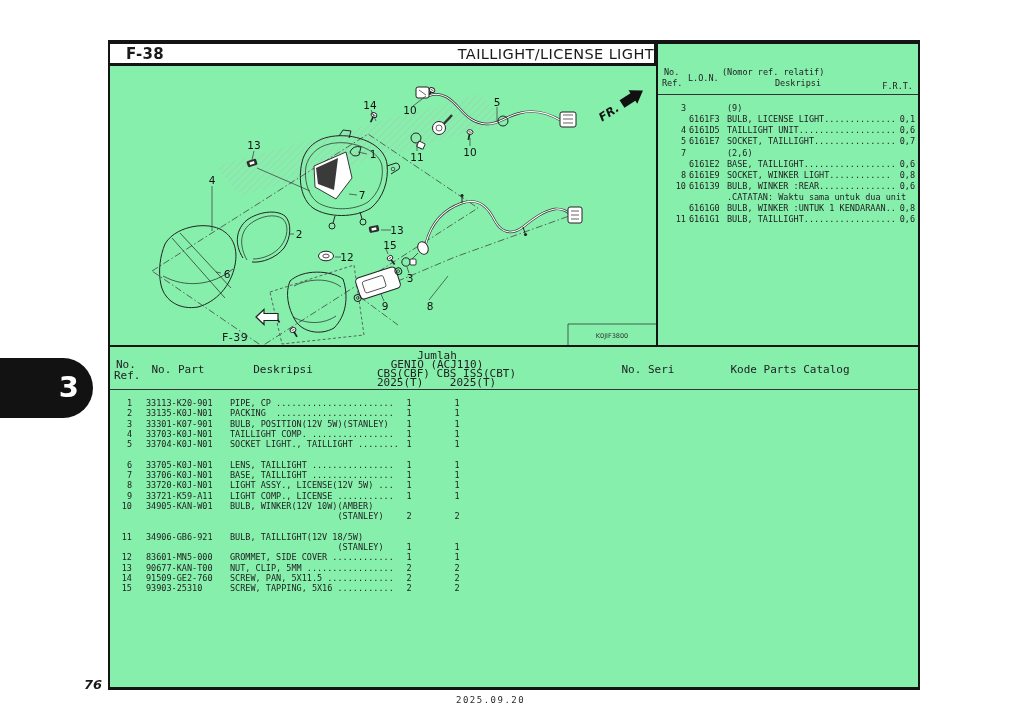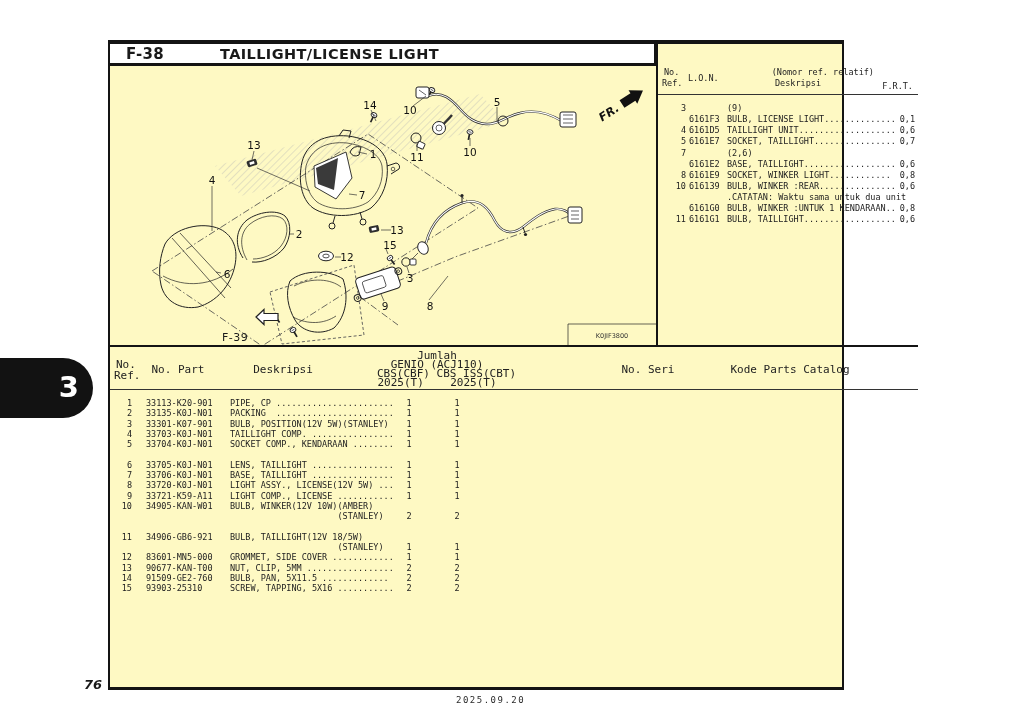--- a/index.html
+++ b/index.html
@@ -1,40 +1,40 @@
 <!DOCTYPE html>
 <html><head>
 <meta charset="utf-8">
 <style>
   * { margin:0; padding:0; box-sizing:border-box; }
   html,body { width:1024px; height:724px; }
   body { background:#fff; font-family:"DejaVu Sans",sans-serif; color:#1a1a1a; position:relative; overflow:hidden; }
 
-  #main { position:absolute; left:108px; top:40px; width:736px; height:650px;
-          border:2px solid #141414; border-top-width:4px; border-bottom-width:3px; background:#fef9c3; }
+  #main { position:absolute; left:108px; top:40px; width:812px; height:650px;
+          border:2px solid #141414; border-top-width:4px; border-bottom-width:3px; background:#86efac; }
 
   .hdrbar { position:absolute; left:0; top:0; width:546px; height:22px;
             border-bottom:3px solid #141414; border-right:2px solid #141414;
             display:flex; align-items:center; background:#fff; }
   .code  { font-weight:bold; font-size:15px; padding-left:16px; width:110px; letter-spacing:.3px; }
-  .title { flex:1; text-align:left; font-weight:bold; font-size:14.5px; letter-spacing:.4px; }
+  .title { flex:1; text-align:right; font-weight:normal; font-size:14.5px; letter-spacing:.4px; }
 
   .diag { position:absolute; left:0; top:22px; width:546px; height:279px; }
   .callouts { position:absolute; left:0; top:22px; width:546px; height:279px; pointer-events:none; }
   .callout { position:absolute; transform:translate(-50%,-50%); font-size:10.5px; color:#111; }
   .f39 { position:absolute; left:112px; top:287px; font-size:11px; font-weight:normal; letter-spacing:.5px; }
 
   .rpanel { position:absolute; left:546px; top:0; width:262px; height:301px;
             border-left:2px solid #141414; font-family:"DejaVu Sans Mono",monospace; color:#222; }
   .rhead { position:absolute; left:0; top:0; width:100%; height:51px; border-bottom:1px solid #333; }
   .rhead span { position:absolute; font-size:8.5px; white-space:pre; }
   .rh-no   { left:6px;  top:23px; }
   .rh-ref  { left:4px;  top:34px; }
   .rh-lon  { left:30px; top:29px; }
-  .rh-note { left:64px; top:23px; width:152px; text-align:right; }
+  .rh-note { left:64px; top:23px; width:152px; text-align:left; }
   .rh-desk { left:64px; top:34px; width:152px; text-align:center; }
   .rh-frt  { right:5px; top:37px; }
   .rrows { position:absolute; left:0; top:59px; width:100%; }
   .rrow { position:relative; height:11.15px; font-size:8.5px; white-space:pre; }
   .rrow span { position:absolute; top:0; }
   .r-ref  { left:8px;  width:20px; text-align:right; }
   .r-lon  { left:31px; }
   .r-desc { left:69px; }
   .r-frt  { right:3px; width:26px; text-align:right; }
 
@@ -42,21 +42,21 @@
             border-top:2px solid #141414; font-family:"DejaVu Sans Mono",monospace; color:#222; }
   .bhead { position:absolute; left:0; top:0; width:100%; height:43px; border-bottom:1.5px solid #333; }
   .bhead span { position:absolute; font-size:11px; white-space:pre; }
   .bh-no     { left:6px;  top:11px; }
   .bh-ref    { left:4px;  top:22px; }
   .bh-part   { left:28px;  top:16px; width:80px;  text-align:center; }
   .bh-desk   { left:128px; top:16px; width:90px;  text-align:center; }
   .bh-jumlah { left:267px; top:2px;  width:120px; text-align:center; font-size:8px; }
   .bh-model  { left:267px; top:11px; width:120px; text-align:center; font-size:7.5px; }
   .bh-var    { left:267px; top:20px; width:120px; text-align:center; font-size:7px; }
-  .bh-years  { left:267px; top:29px; width:120px; text-align:center; font-size:7px; }
+  .bh-years  { left:267px; top:29px; width:120px; font-size:7px; }
   .bh-seri   { left:488px; top:16px; width:100px; text-align:center; }
   .bh-kode   { left:610px; top:16px; width:140px; text-align:center; }
   .brows { position:absolute; left:0; top:51px; width:100%; }
   .brow { position:relative; height:10.3px; font-size:8.5px; white-space:pre; }
   .brow span { position:absolute; top:0; }
   .b-ref  { left:0px;   width:22px; text-align:right; }
   .b-part { left:36px;  }
   .b-desc { left:120px; }
   .b-q1   { left:288px; width:22px; text-align:center; }
   .b-q2   { left:336px; width:22px; text-align:center; }
@@ -400,21 +400,21 @@
           <span class="b-ref">4</span>
           <span class="b-part">33703-K0J-N01</span>
           <span class="b-desc">TAILLIGHT COMP. ................</span>
           <span class="b-q1">1</span>
           <span class="b-q2">1</span>
         </div>
 
         <div class="brow">
           <span class="b-ref">5</span>
           <span class="b-part">33704-K0J-N01</span>
-          <span class="b-desc">SOCKET COMP., KENDARAAN ........</span>
+          <span class="b-desc">SOCKET LIGHT., TAILLIGHT ........</span>
           <span class="b-q1">1</span>
           <span class="b-q2">1</span>
         </div>
 
         <div class="brow">
           <span class="b-ref"></span>
           <span class="b-part"></span>
           <span class="b-desc"></span>
           <span class="b-q1"></span>
           <span class="b-q2"></span>
@@ -504,21 +504,21 @@
           <span class="b-ref">13</span>
           <span class="b-part">90677-KAN-T00</span>
           <span class="b-desc">NUT, CLIP, 5MM .................</span>
           <span class="b-q1">2</span>
           <span class="b-q2">2</span>
         </div>
 
         <div class="brow">
           <span class="b-ref">14</span>
           <span class="b-part">91509-GE2-760</span>
-          <span class="b-desc">BULB, PAN, 5X11.5 .............</span>
+          <span class="b-desc">SCREW, PAN, 5X11.5 .............</span>
           <span class="b-q1">2</span>
           <span class="b-q2">2</span>
         </div>
 
         <div class="brow">
           <span class="b-ref">15</span>
           <span class="b-part">93903-25310</span>
           <span class="b-desc">SCREW, TAPPING, 5X16 ...........</span>
           <span class="b-q1">2</span>
           <span class="b-q2">2</span>

